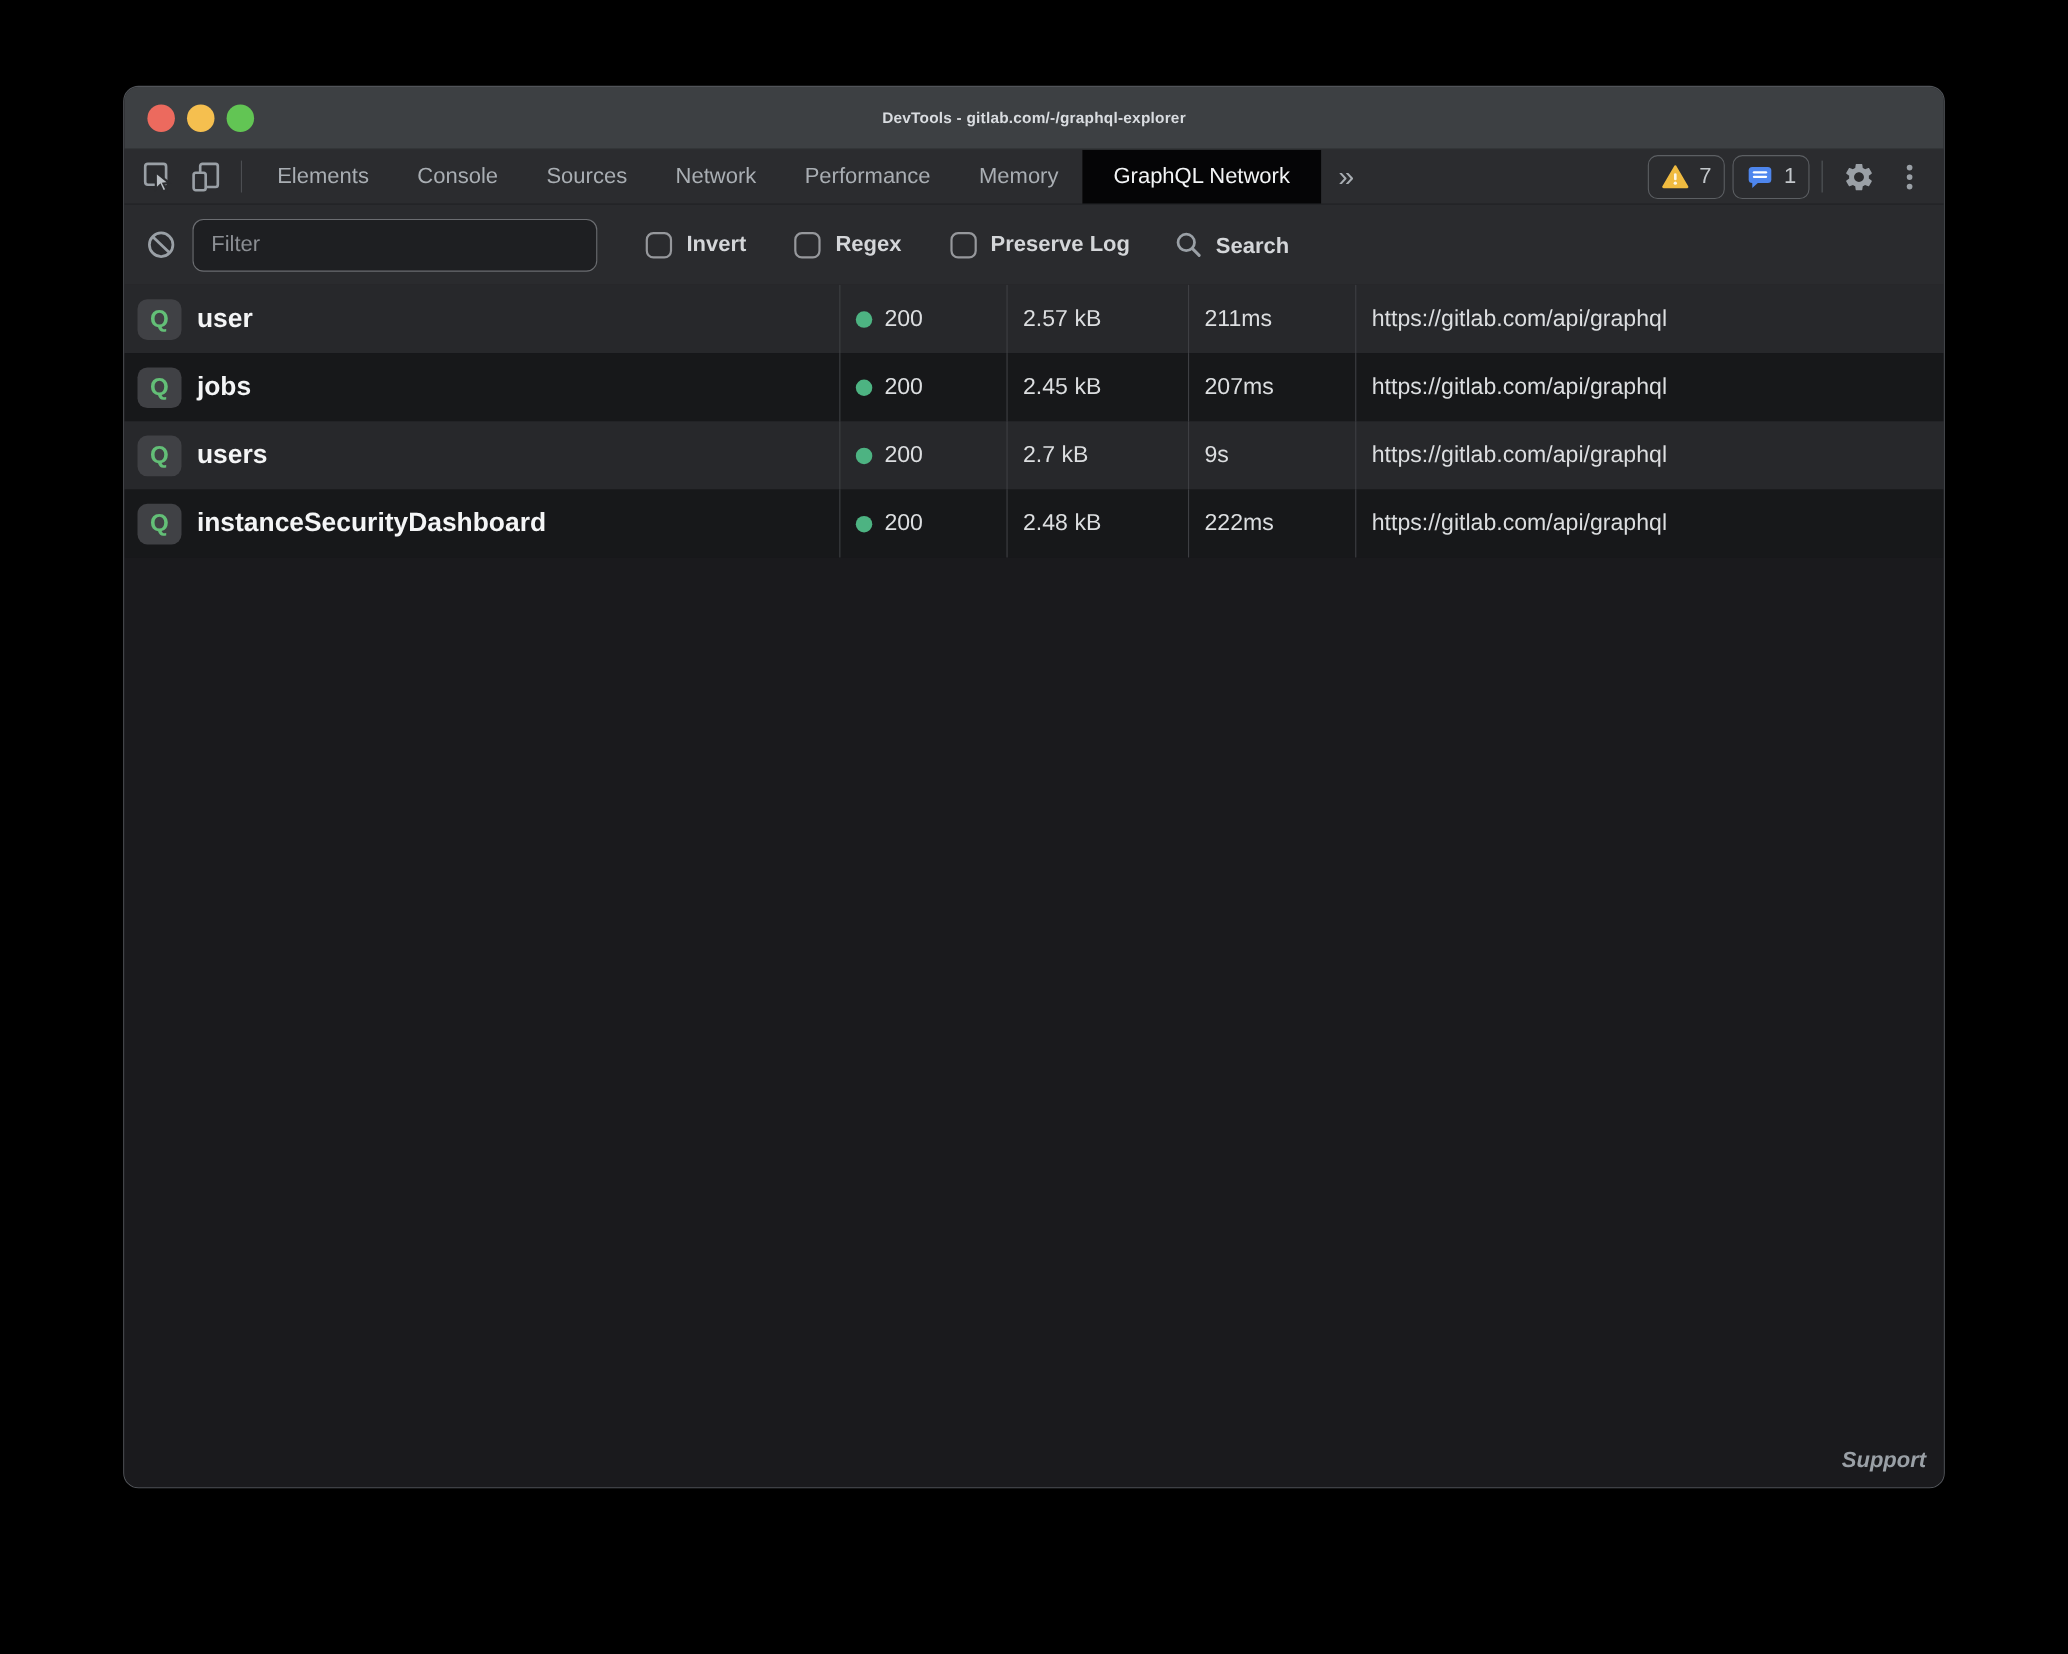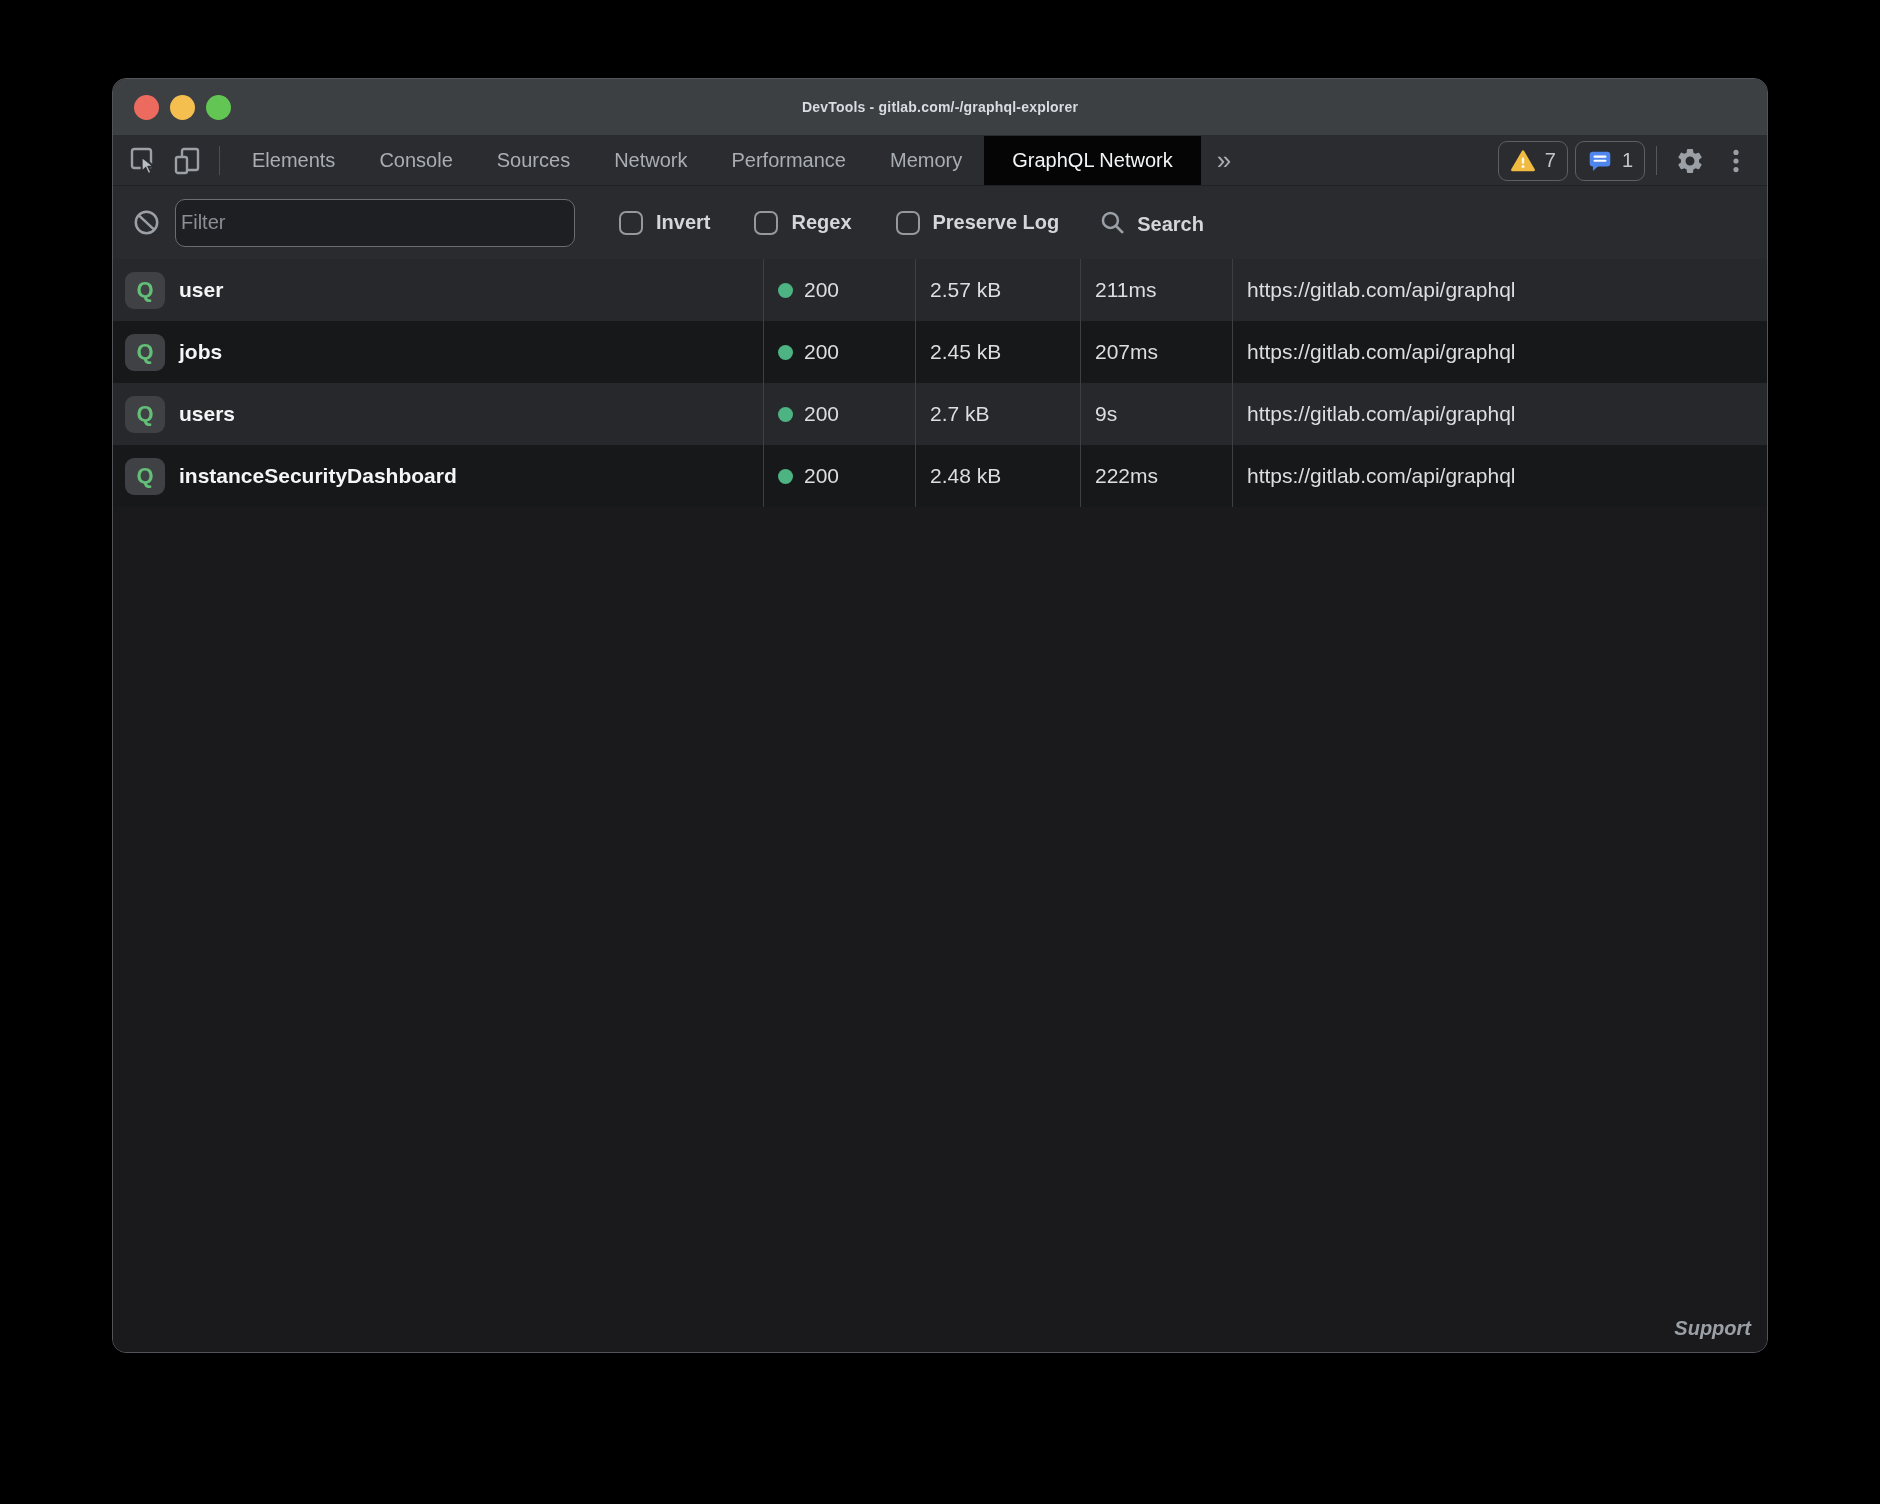--- a/index.html
+++ b/index.html
@@ -62,23 +62,23 @@
   .right-div{width:1px;background:#54575b;margin:10px 10px 10px 4px;flex:0 0 auto;}
   .iconbtn{display:flex;align-items:center;justify-content:center;width:46px;flex:0 0 auto;}
   .iconbtn.last{margin-right:8px;}
   
   .filterbar{
     height:73px;background:#2a2b2e;flex:0 0 auto;
     display:flex;align-items:center;padding-left:20px;
   }
   .block-icon{display:flex;align-items:center;margin-right:15px;}
   .filter-input{
-    width:400px;height:48px;border-radius:10px;
+    width:368px;height:48px;border-radius:10px;
     background:#1e1f22;border:1px solid #6b6d71;
-    color:#e8eaed;font-size:20px;padding:0 5px;outline:none;
+    color:#e8eaed;font-size:20px;padding:0 16px;outline:none;
     font-family:"Liberation Sans","DejaVu Sans",sans-serif;
   }
   .filter-input::placeholder{color:#8b8e93;}
   .cb-group{display:flex;align-items:center;gap:13px;margin-left:44px;}
   .checkbox{
     width:24px;height:24px;border:2px solid #96989c;border-radius:7px;
     background:transparent;flex:0 0 auto;
   }
   .cb-label{font-size:20px;font-weight:600;color:#d4d6d9;white-space:nowrap;}
   .search-group{display:flex;align-items:flex-end;gap:11px;margin-left:40px;}
@@ -102,21 +102,21 @@
     border-right:1px solid #3e3f43;
     font-size:21px;color:#dcdee0;overflow:hidden;white-space:nowrap;
   }
   .td:last-child{border-right:none;}
   .td-name{padding-left:12px;gap:14px;}
   .qbadge{
     width:40px;height:37px;border-radius:9px;background:#404145;
     display:flex;align-items:center;justify-content:center;
     font-size:22px;font-weight:700;color:var(--qgreen);flex:0 0 auto;
   }
-  .req-name{font-size:21px;font-weight:700;color:#f4f5f6;text-align:right;}
+  .req-name{font-size:24px;font-weight:700;color:#f4f5f6;text-align:right;}
   .status-dot{width:15px;height:15px;border-radius:50%;background:var(--green);margin-right:11px;flex:0 0 auto;}
   
   .empty-area{flex:1 1 auto;background:#1a1a1d;position:relative;font-style:italic;}
   .support{
     position:absolute;right:16px;bottom:12px;
     font-size:20px;font-weight:700;color:#9aa0a6;
   }
   svg{display:block;}
 </style>
 </head>

